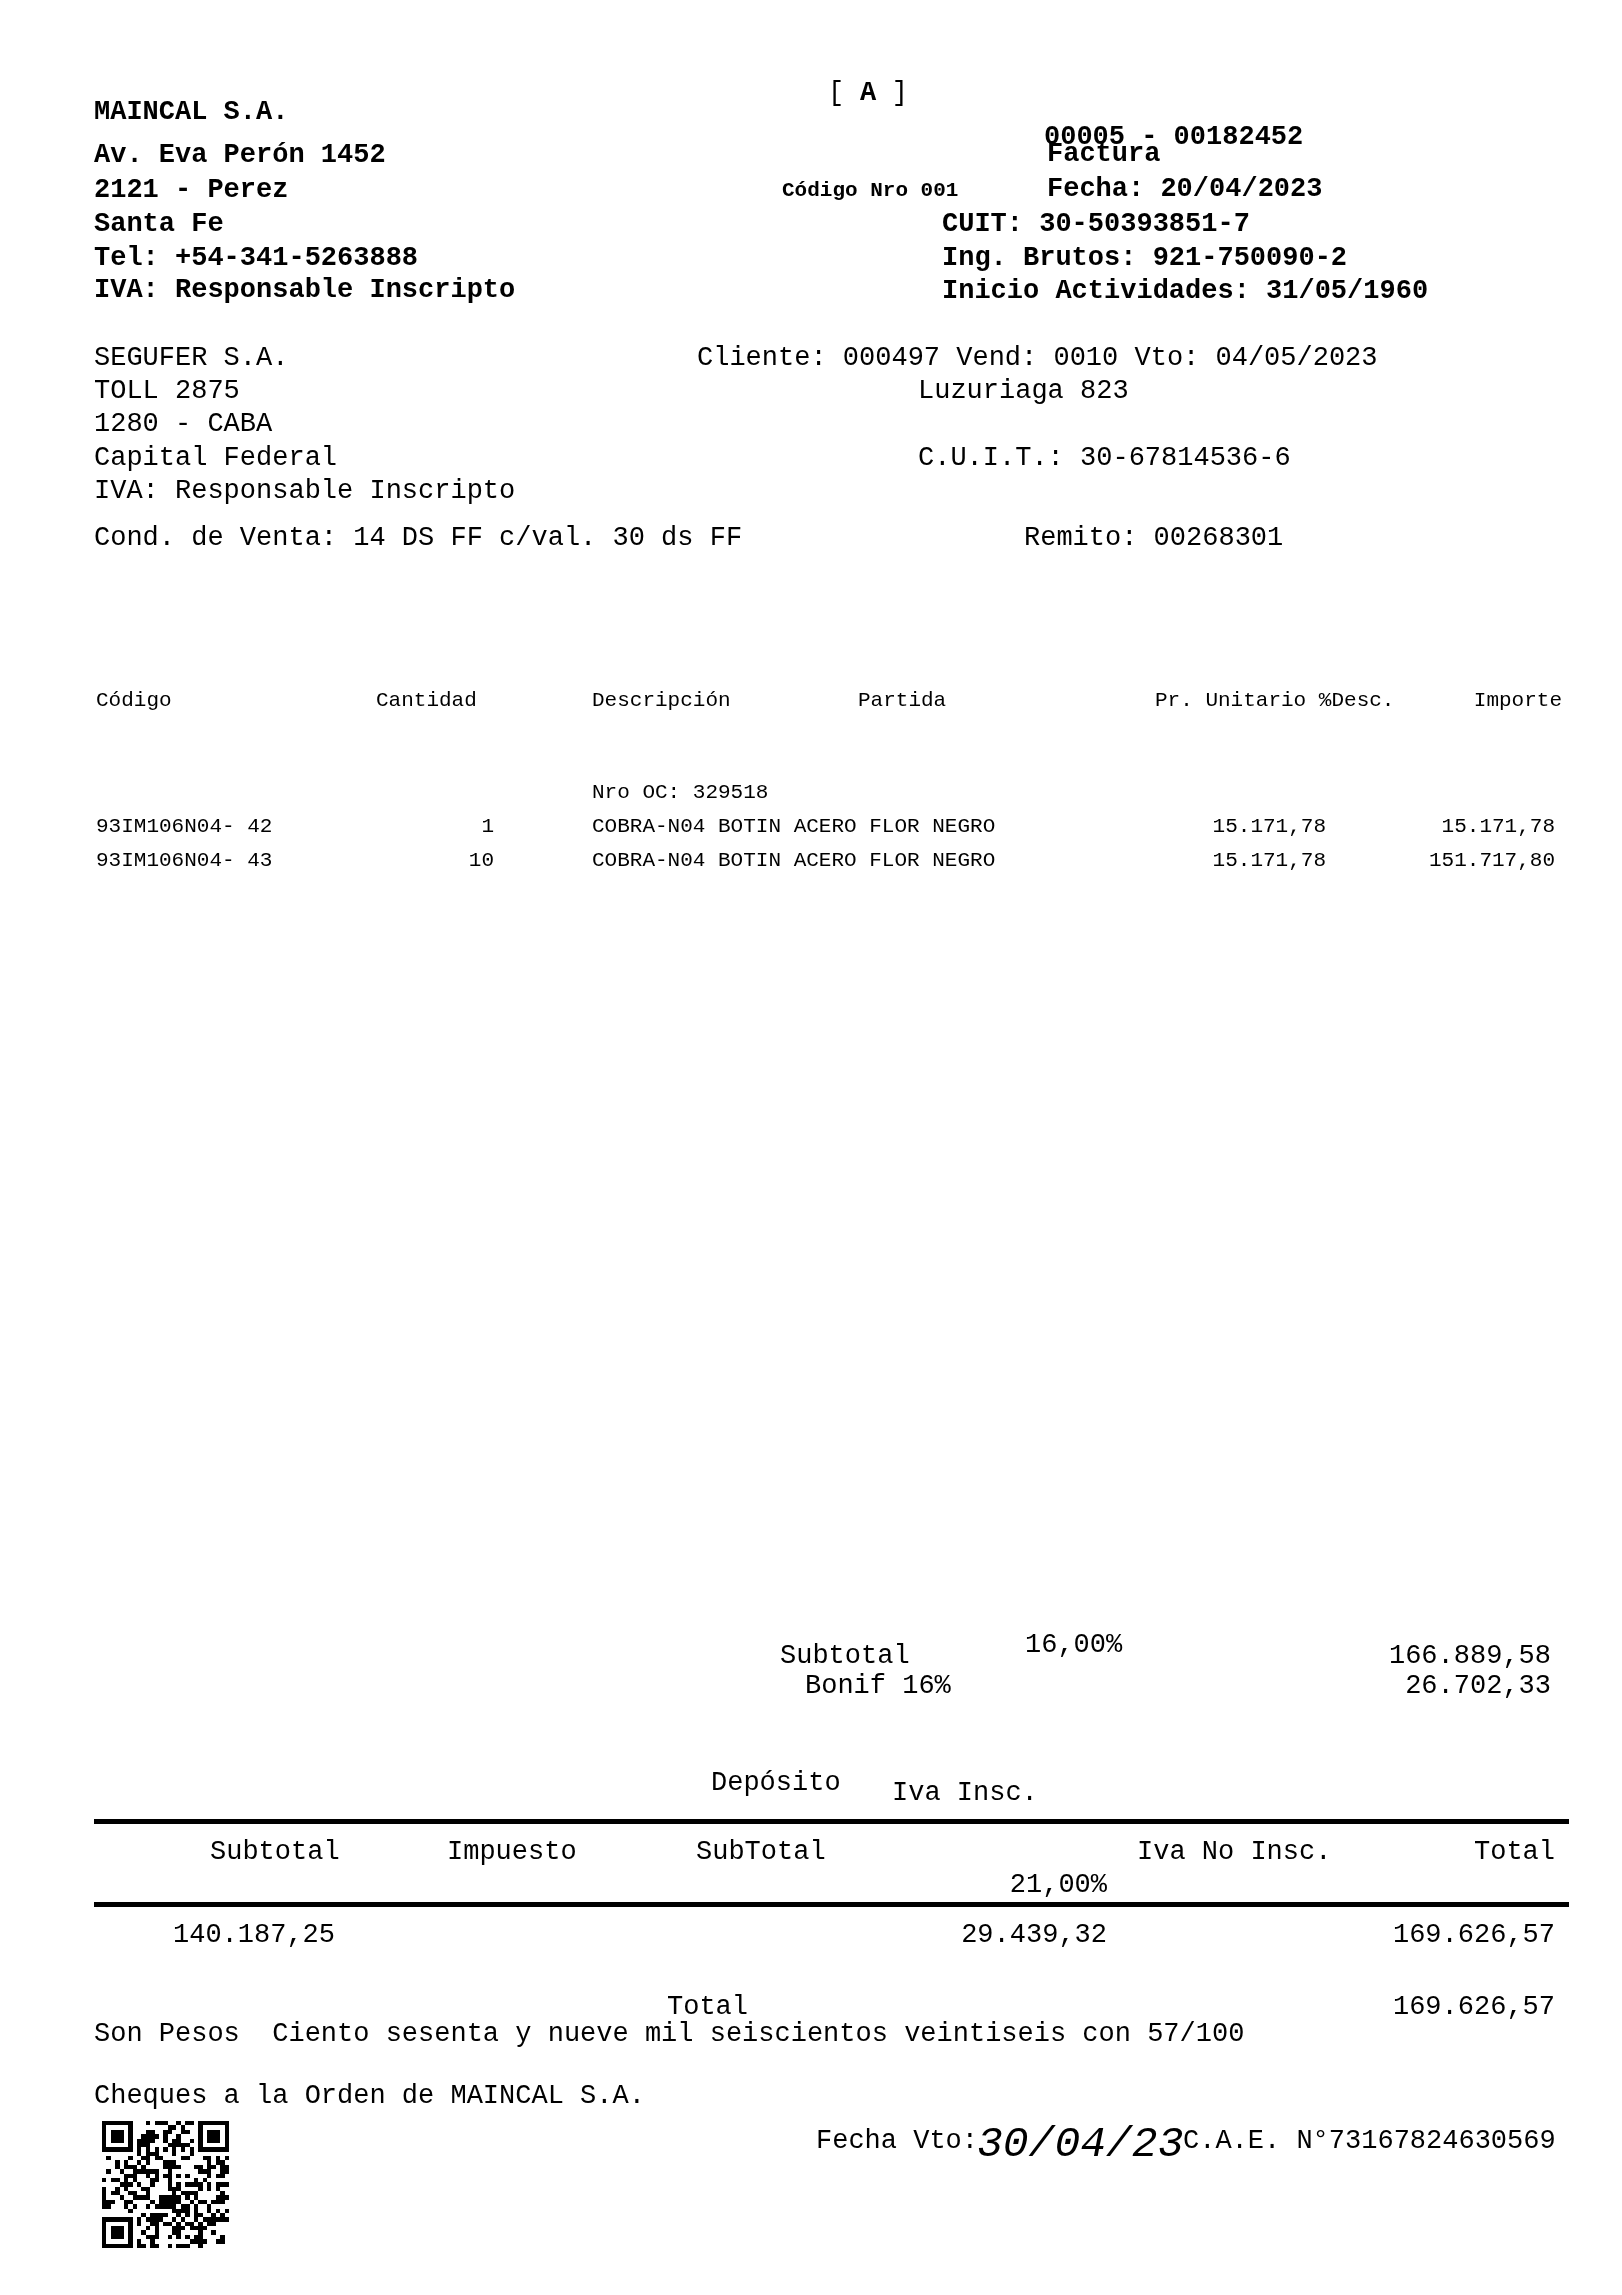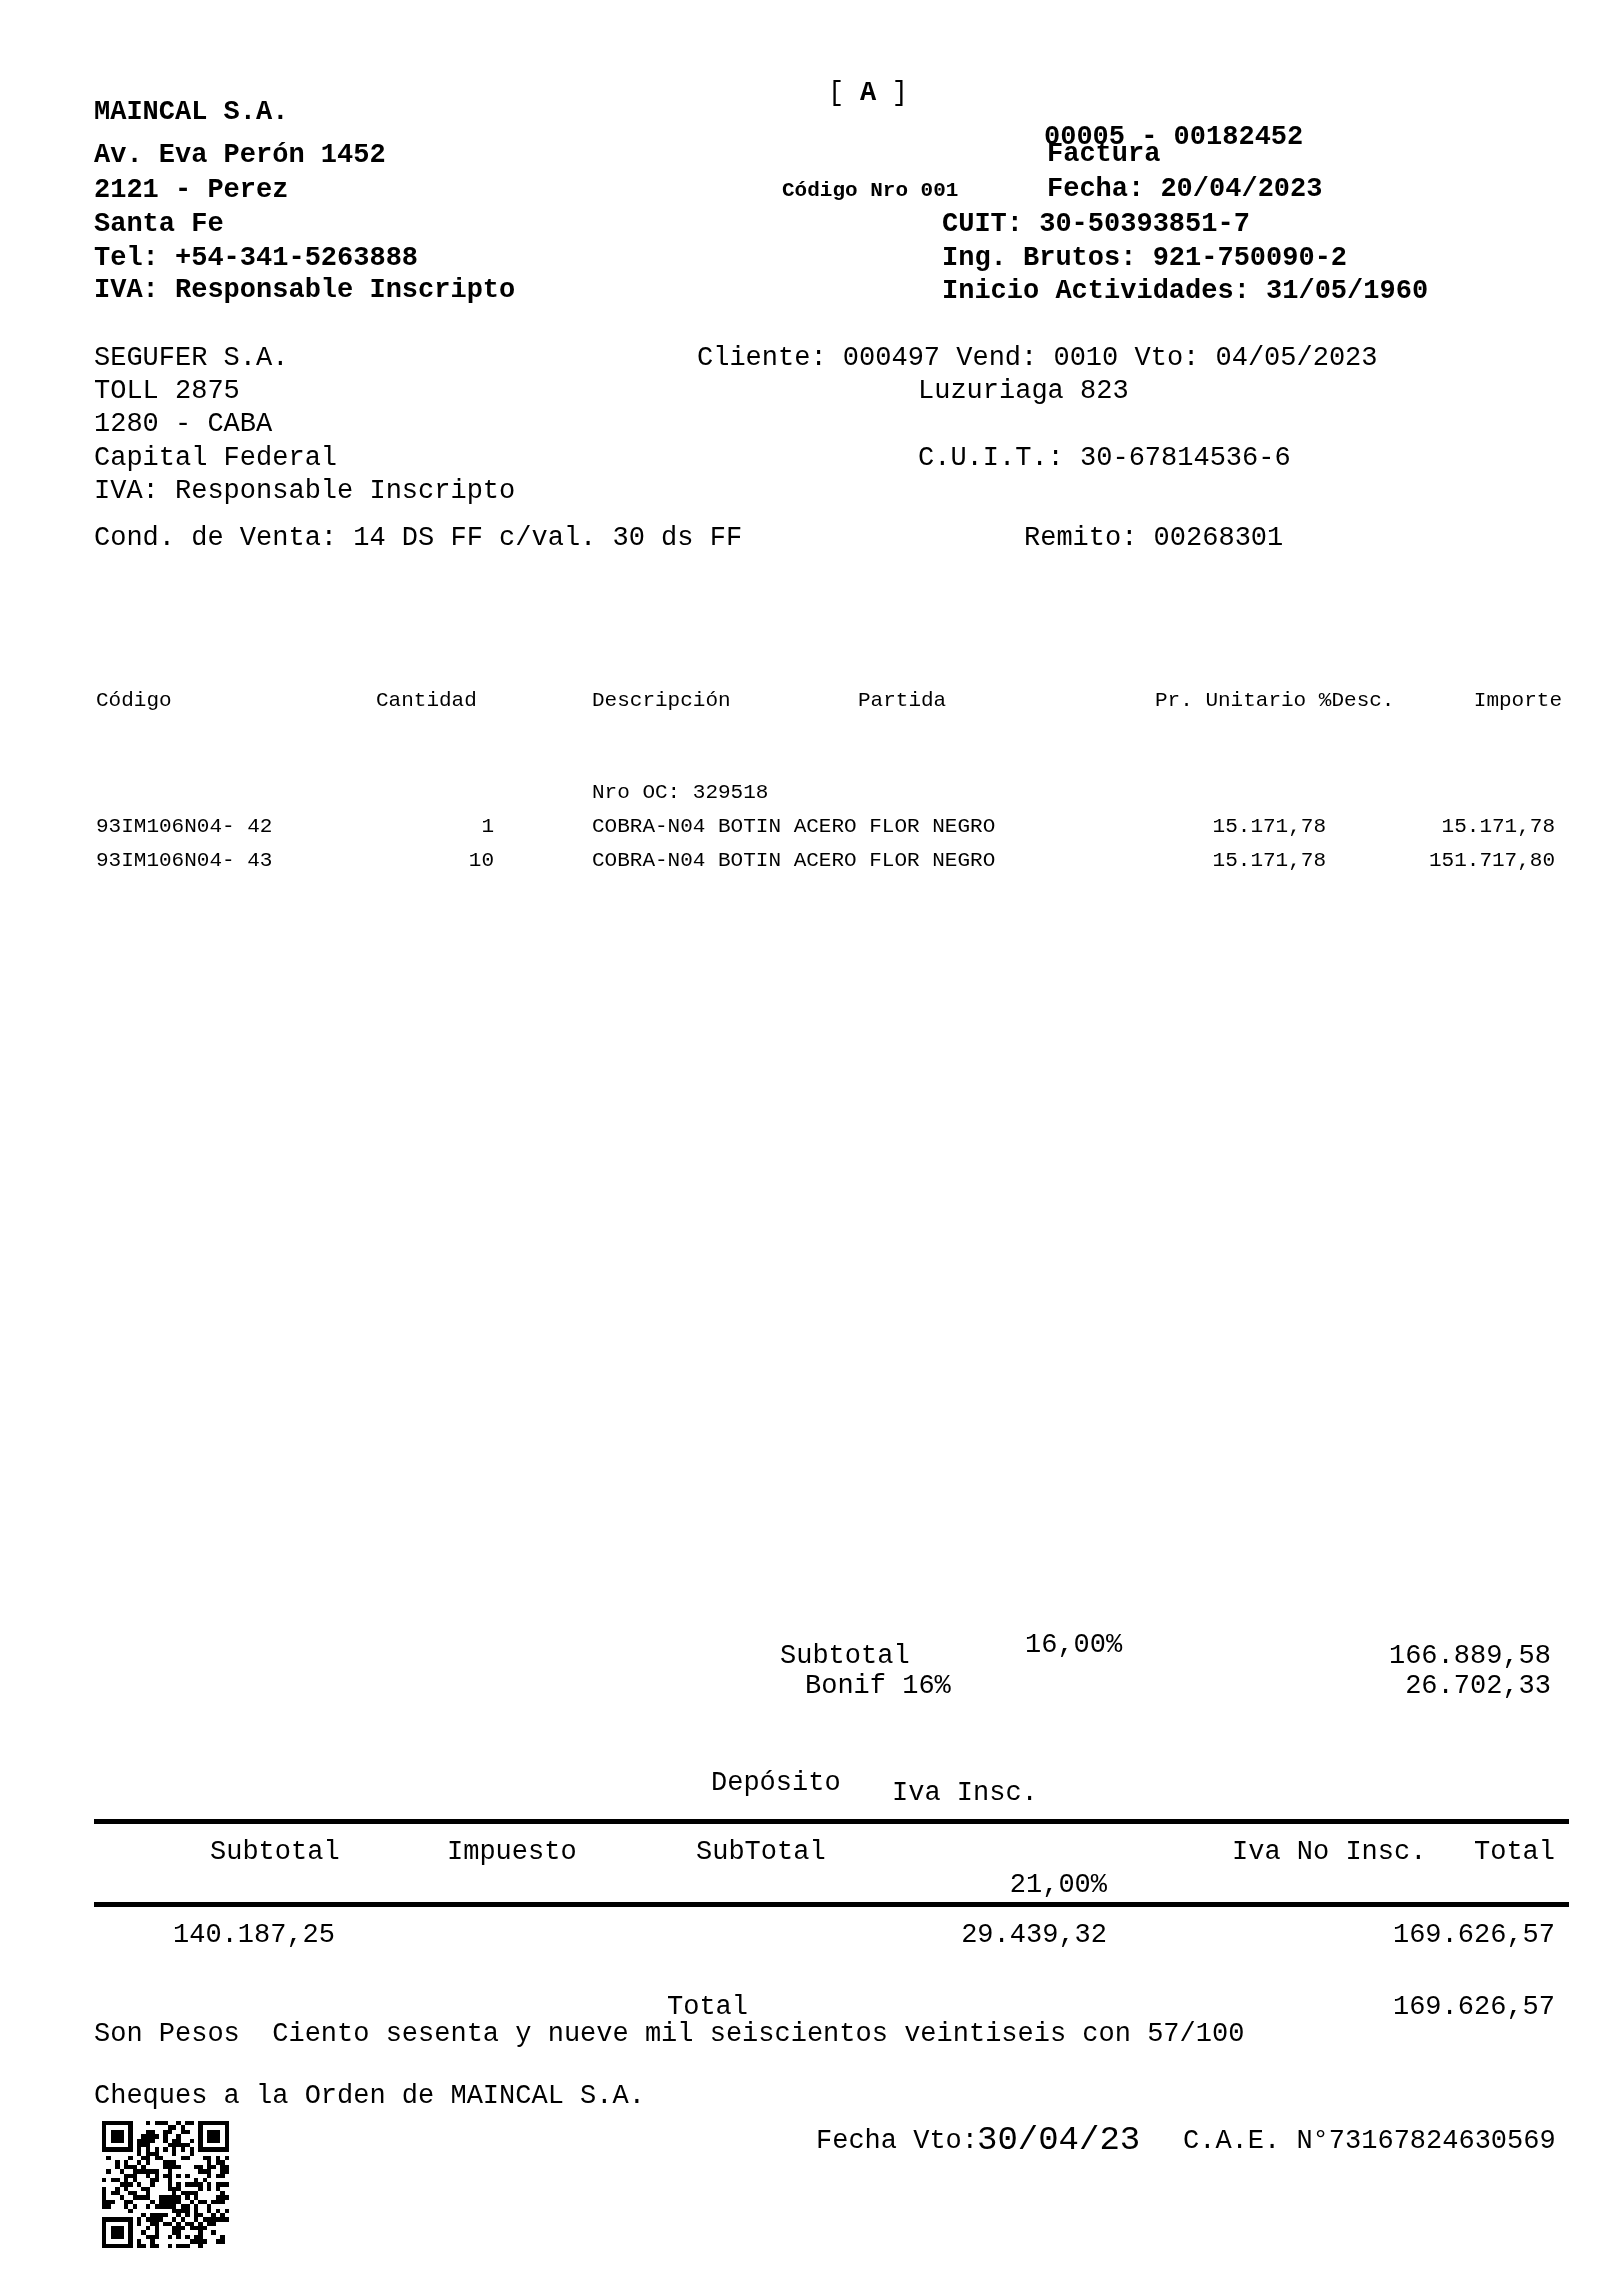--- a/index.html
+++ b/index.html
@@ -7,21 +7,21 @@
     position:relative;
     width:1622px;height:2295px;
     background:#ffffff;
     overflow:hidden;
     font-family:"Liberation Mono","DejaVu Sans Mono",monospace;
     color:#000;
   }
   .txt{position:absolute;white-space:pre;line-height:1;}
   .big{font-size:27px;}
   .small{font-size:21px;}
-  .date{font-size:34px;}
+  .date{font-size:43px;font-style:italic;}
   .bold{font-weight:bold;}
   .rule{position:absolute;left:94px;width:1475px;height:5.2px;background:#000;}
 
   
   #seller-name{left:94px;top:99px;}
   #seller-addr1{left:94px;top:142px;}
   #seller-addr2{left:94px;top:177px;}
   #seller-addr3{left:94px;top:211px;}
   #seller-tel{left:94px;top:245px;}
   #seller-iva{left:94px;top:277px;}
@@ -73,21 +73,21 @@
   #subtotal-value{right:71px;top:1643px;}
   #bonif-label{left:805px;top:1673px;}
   #bonif-pct{left:1025px;top:1632px;}
   #bonif-value{right:71px;top:1673px;}
   #deposito{left:711px;top:1770px;}
   #rule1{top:1819px;}
   #sh-subtotal{left:210px;top:1839px;}
   #sh-impuesto{left:447px;top:1839px;}
   #sh-subtotal2{left:696px;top:1839px;}
   #sh-iva-insc{left:892px;top:1780px;}
-  #sh-iva-no-insc{left:1232px;top:1839px;text-align:right;}
+  #sh-iva-no-insc{left:1137px;top:1839px;text-align:right;}
   #sh-total{right:67px;top:1839px;}
   #iva-rate{right:515px;top:1872px;}
   #rule2{top:1902px;}
   #sv-subtotal{left:173px;top:1922px;}
   #sv-iva{right:515px;top:1922px;margin-left:48px;}
   #sv-total{right:67px;top:1922px;}
   #total-label{left:667px;top:1994px;}
   #total-value{right:67px;top:1994px;}
   #amount-words{left:94px;top:2021px;}
   #cheques{left:94px;top:2083px;}

